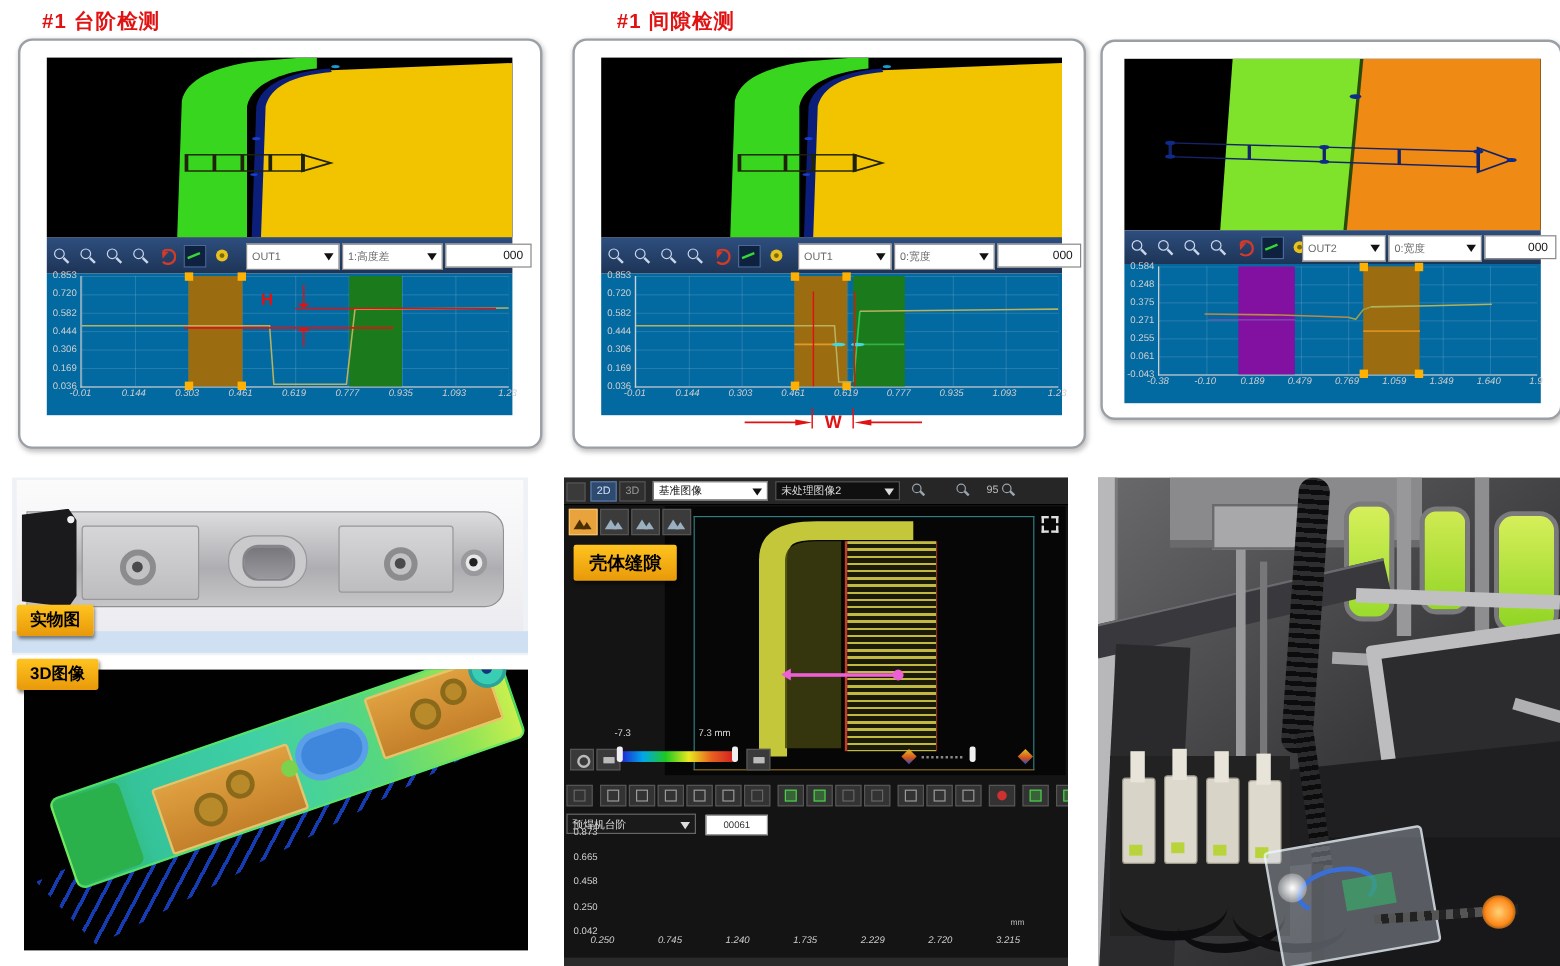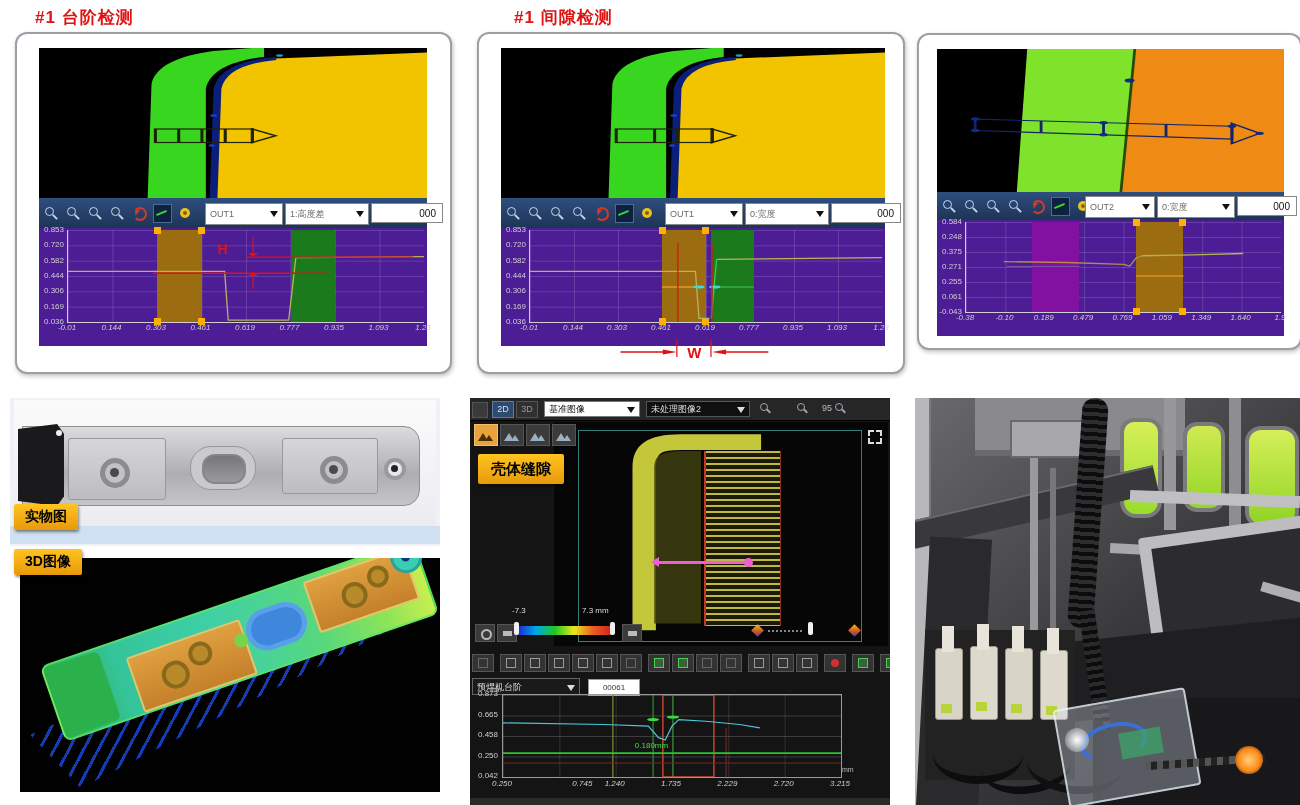--- a/index.html
+++ b/index.html
@@ -20,21 +20,21 @@
   .reset::after{content:"";position:absolute;left:0;top:1px;border:4px solid transparent;border-right-color:#d23a2a;transform:rotate(40deg);}
   .wave{background:#0e2240;border:1px solid #4a6a9a;}
   .wave::before{content:"";position:absolute;left:2px;top:7px;width:11px;height:2px;background:#35d835;transform:rotate(-22deg);}
   .gear::before{content:"";position:absolute;left:3px;top:3px;width:10px;height:10px;background:#e8c020;border-radius:50%;}
   .gear::after{content:"";position:absolute;left:6px;top:6px;width:4px;height:4px;background:#7a6a00;border-radius:50%;}
   .ddl{position:absolute;top:5px;height:20px;background:#fff;border:1px solid #888;}
   .ddl .txt{position:absolute;left:4px;top:0;line-height:20px;font-size:9px;color:#6a6a6a;white-space:nowrap;}
   .caret{position:absolute;right:4px;top:7px;width:0;height:0;border-left:4px solid transparent;border-right:4px solid transparent;border-top:6px solid #111;}
   .valbox{position:absolute;top:5px;height:20px;background:#fff;border:1px solid #888;font-size:10px;color:#111;text-align:right;line-height:20px;padding-right:6px;box-sizing:border-box;}
   
-  .graph{position:absolute;background:#4c1d95;}
+  .graph{position:absolute;background:#0369a1;}
   .ylabels{position:absolute;}
   .yt{position:absolute;right:2px;transform:translateY(-50%);color:#cfcfcf;font-size:8px;line-height:1;white-space:nowrap;}
   .xlabels{position:absolute;font-style:italic;}
   .xt{position:absolute;top:0;transform:translateX(-50%);color:#cfcfcf;font-size:8px;line-height:1;white-space:nowrap;}
   .plot{position:absolute;border-left:1px solid #cfcfcf;border-bottom:1px solid #cfcfcf;
         background-image:linear-gradient(to right,rgba(255,255,255,.14) 1px,transparent 1px),
                          linear-gradient(to bottom,rgba(255,255,255,.14) 1px,transparent 1px);
         background-size:12.5% 100%,100% 16.667%;}
   .region{position:absolute;top:0;bottom:0;}
   .hd{position:absolute;width:7px;height:7px;background:#ffb000;}
@@ -526,39 +526,24 @@
 
     <div class="abs" style="left:0;top:290px;width:420px;height:110px">
       <span class="munit" style="left:20px;top:-2px">mm</span>
       <div class="ylabels" style="left:2px;top:6px;width:28px;height:82px">
           <span class="yt" style="top: 0%;">0.873</span>
           <span class="yt" style="top: 25%;">0.665</span>
           <span class="yt" style="top: 50%;">0.458</span>
           <span class="yt" style="top: 75%;">0.250</span>
           <span class="yt" style="top: 100%;">0.042</span>
         </div>
-      <div class="sgplot" style="left:32px;top:6px;width:338px;height:82px">
-        <svg class="psvg" viewBox="0 0 100 100" preserveAspectRatio="none">
-          <line x1="32.5" y1="0" x2="32.5" y2="100" stroke="#8a8a30" stroke-width="1.2" vector-effect="non-scaling-stroke"></line>
-          <line x1="44.4" y1="0" x2="44.4" y2="100" stroke="#2fa82f" stroke-width="1" vector-effect="non-scaling-stroke"></line>
-          <line x1="50.3" y1="0" x2="50.3" y2="100" stroke="#2fa82f" stroke-width="1" vector-effect="non-scaling-stroke"></line>
-          <rect x="47.3" y="0" width="15.1" height="100" fill="none" stroke="#cc4a33" stroke-width="1.4" vector-effect="non-scaling-stroke"></rect>
-          <line x1="66" y1="40" x2="66" y2="100" stroke="#7a2a2a" stroke-width="1" vector-effect="non-scaling-stroke"></line>
-          <polyline points="0,34 30,36 43,38 46,52 48,55 50,38 52,30 60,32 70,36 76,40" fill="none" stroke="#49c8d8" stroke-width="1.2" vector-effect="non-scaling-stroke"></polyline>
-          <circle cx="44.4" cy="30" r="1.8" fill="#3ae03a"></circle>
-            <circle cx="50.3" cy="27" r="1.8" fill="#3ae03a"></circle>
-          <line x1="0" y1="71" x2="100" y2="71" stroke="#28c828" stroke-width="1.8" vector-effect="non-scaling-stroke"></line>
-          <line x1="0" y1="83" x2="100" y2="83" stroke="#7a2424" stroke-width="1" vector-effect="non-scaling-stroke"></line>
-        </svg>
-        <span class="abs" style="left:39%;top:56%;font-size:8px;color:#3ae03a;white-space:nowrap">0.180mm</span>
-      </div>
       <span class="munit" style="left:372px;top:78px">mm</span>
       <div class="xlabels" style="left:32px;top:92px;width:338px;height:12px">
           <span class="xt" style="left: 0%;">0.250</span>
-          <span class="xt" style="left: 16.6667%; margin-left: 24px;">0.745</span>
+          <span class="xt" style="left: 16.6667%;">0.745</span>
           <span class="xt" style="left: 33.3334%;">1.240</span>
           <span class="xt" style="left: 50.0001%;">1.735</span>
           <span class="xt" style="left: 66.6668%;">2.229</span>
           <span class="xt" style="left: 83.3335%;">2.720</span>
           <span class="xt" style="left: 100%;">3.215</span>
         </div>
     </div>
     <div class="abs" style="left:0;top:400px;width:420px;height:7px;background:#2a2a2a"></div>
   </div>
 

